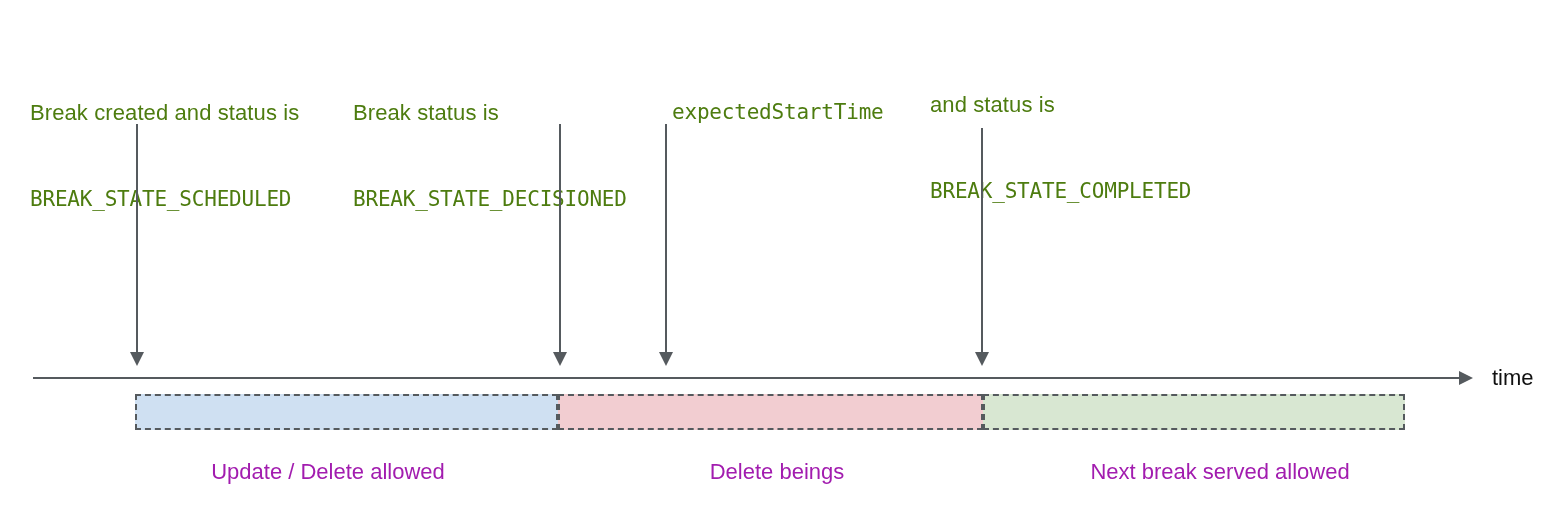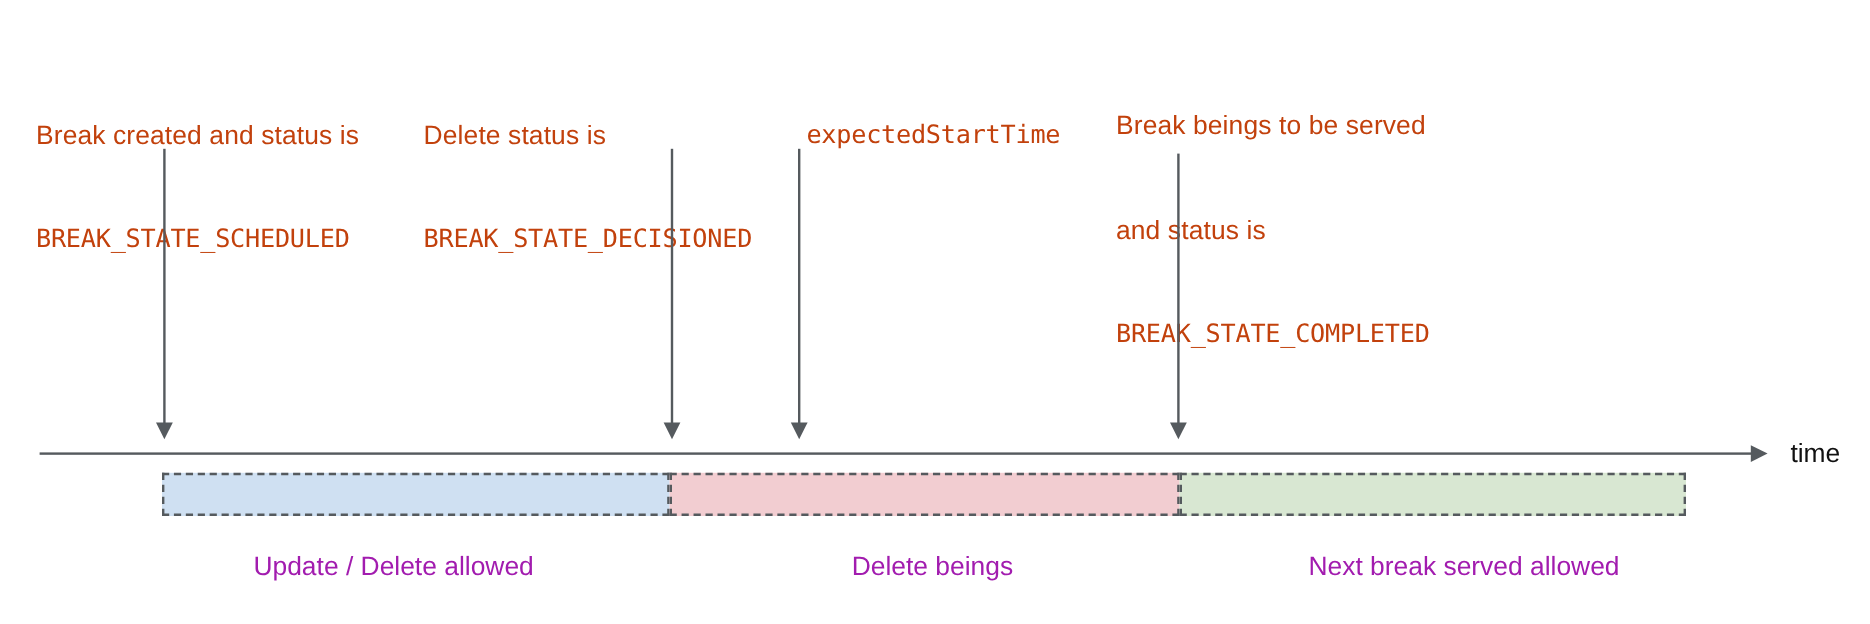--- a/index.html
+++ b/index.html
@@ -22,21 +22,21 @@
 
   
   .annotation {
     position: absolute;
     line-height: 29px;
     white-space: pre;
   }
   .ann-line {
     display: block;
     font-size: 22px;
-    color: #c2410c;
+    color: #4d7c0f;
     letter-spacing: 0.1px;
   }
   .ann-line.mono {
     font-family: "DejaVu Sans Mono", "Liberation Mono", monospace;
     font-size: 21px;
     letter-spacing: -0.2px;
   }
   .ann-line.sans {
     font-family: "Liberation Sans", sans-serif;
   }
@@ -123,30 +123,29 @@
 <body>
 
 <div id="canvas">
 
   <div class="annotation" style="left:30px; top:40px;">
     <span class="ann-line sans">Break created and status is</span>
     <span class="ann-line mono">BREAK_STATE_SCHEDULED</span>
   </div>
 
   <div class="annotation" style="left:353px; top:40px;">
-    <span class="ann-line sans">Delete status is</span>
+    <span class="ann-line sans">Break status is</span>
     <span class="ann-line mono">BREAK_STATE_DECISIONED</span>
   </div>
 
   <div class="annotation" style="left:672px; top:40px;">
     <span class="ann-line mono">expectedStartTime</span>
   </div>
 
   <div class="annotation" style="left:930px; top:32px;">
-    <span class="ann-line sans">Break beings to be served</span>
     <span class="ann-line sans">and status is</span>
     <span class="ann-line mono">BREAK_STATE_COMPLETED</span>
   </div>
 
   <div class="varrow" style="left:130px; top:124px; height:242px;">
     <div class="stem"></div>
     <div class="head"></div>
   </div>
 
   <div class="varrow" style="left:553px; top:124px; height:242px;">

